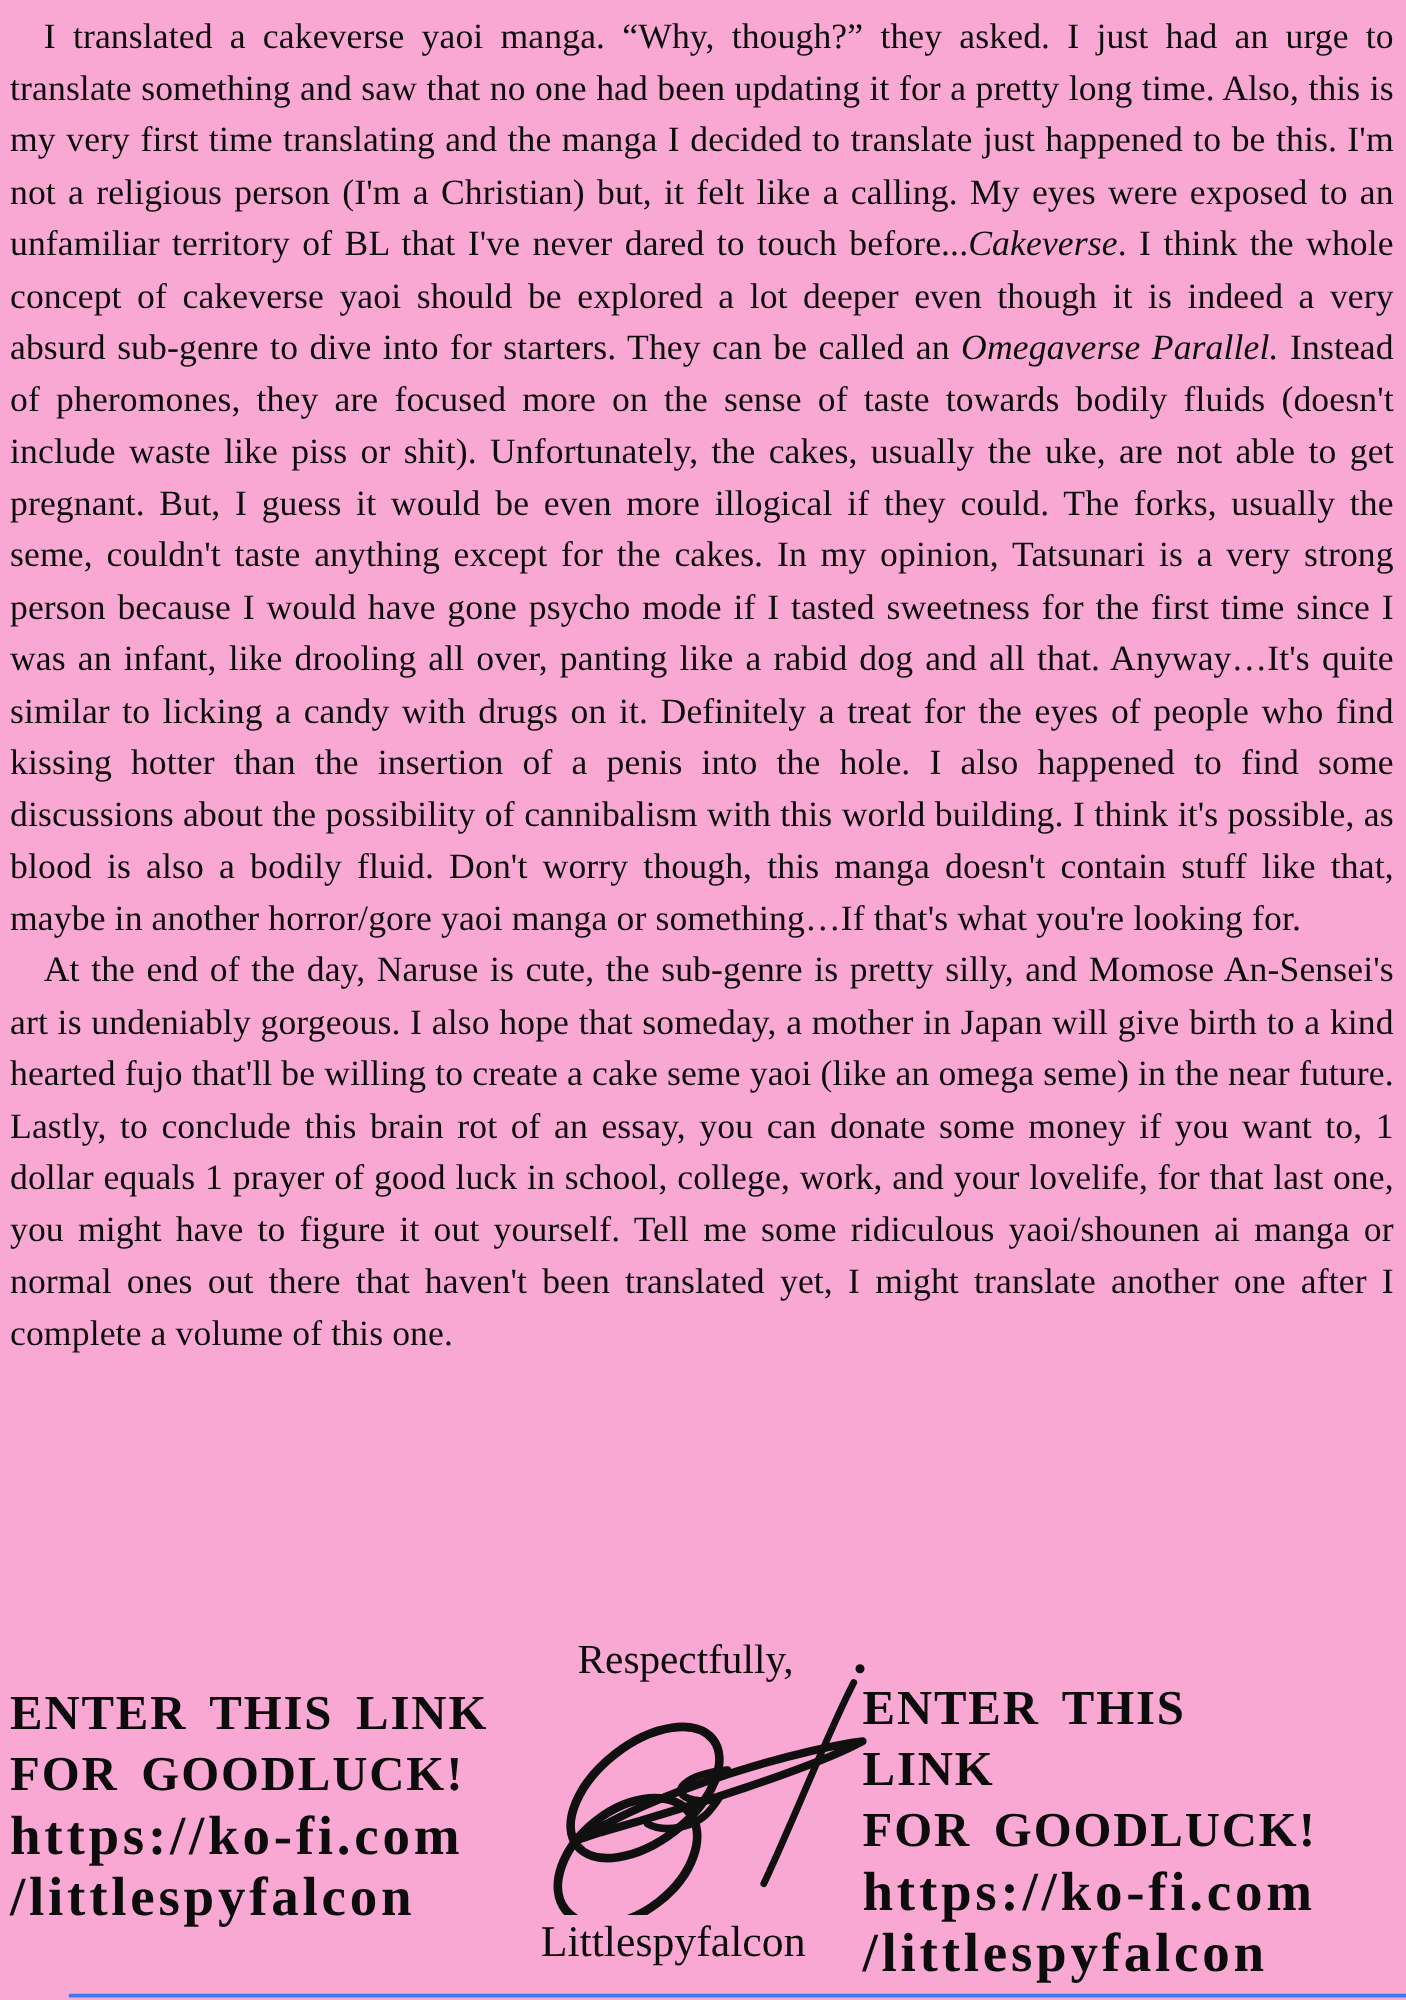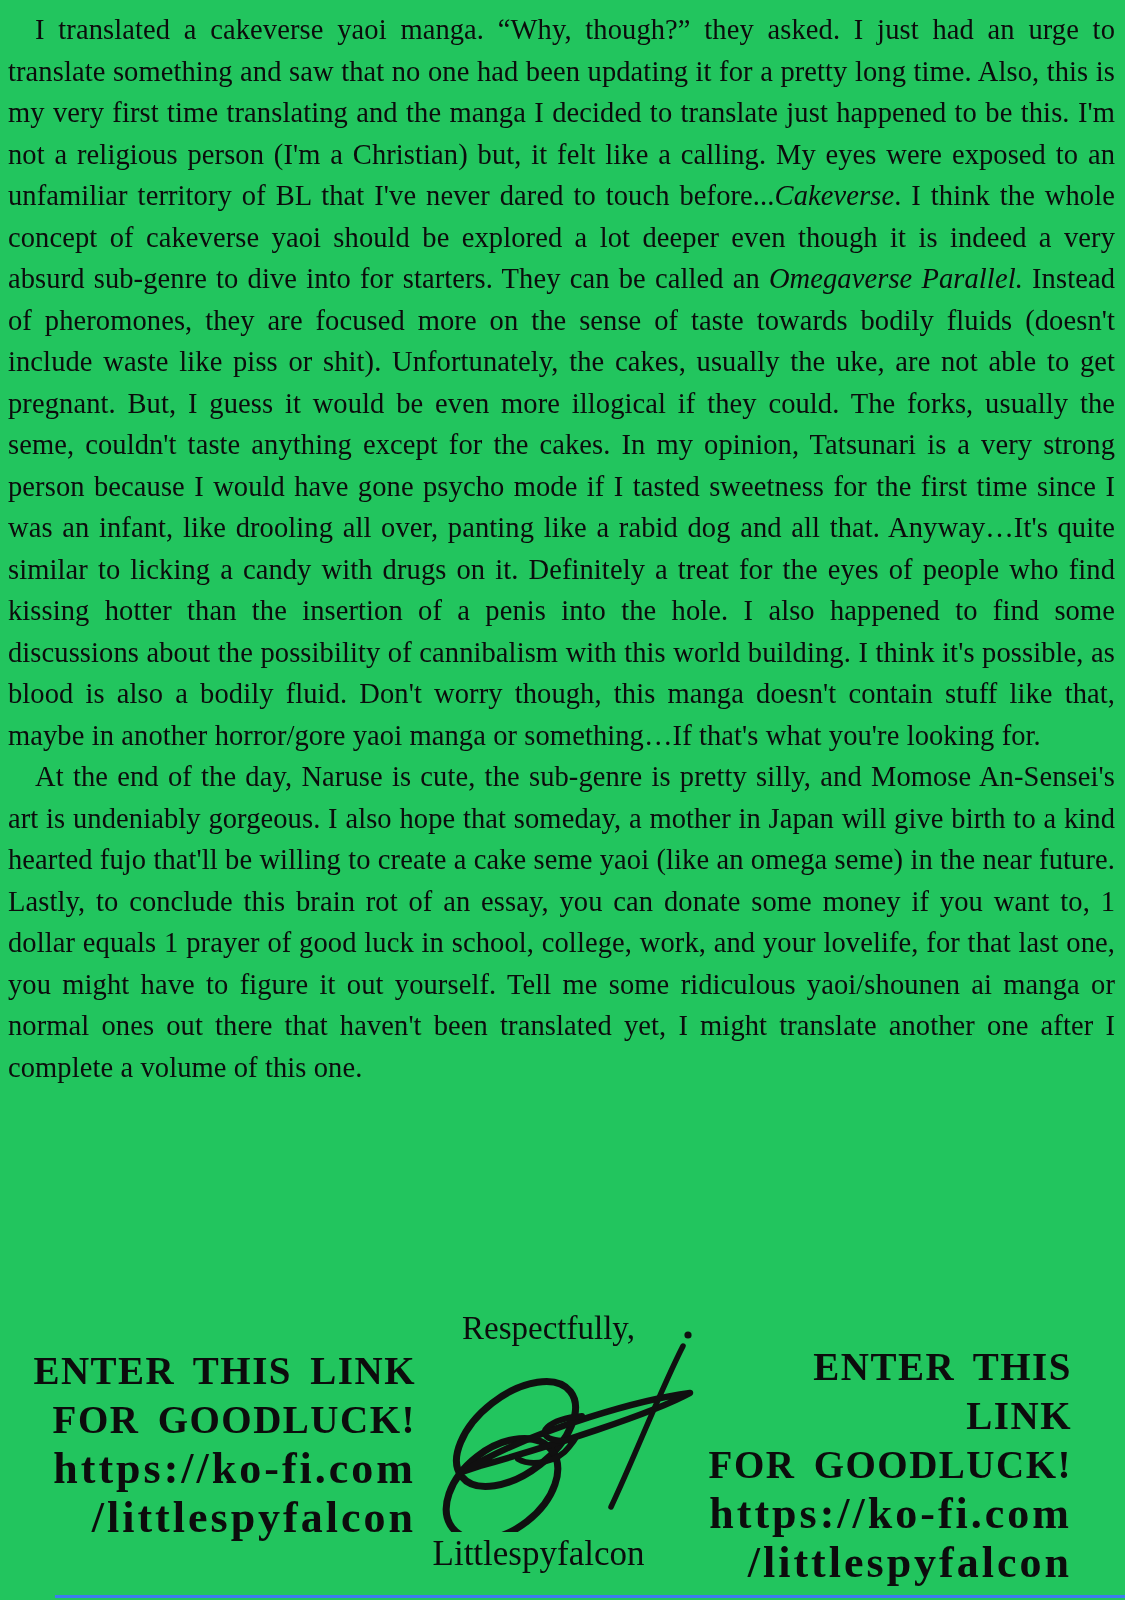--- a/index.html
+++ b/index.html
@@ -1,35 +1,35 @@
 <!DOCTYPE html>
 <html><head>
 <meta charset="utf-8">
 <style>
   html,body { margin:0; padding:0; background:#e8e8e8; }
   .page {
     position:relative; width:1125px; height:1600px;
-    background:#22c55e; color:#0c0c0c; overflow:hidden;
+    background:#f9a8d4; color:#0c0c0c; overflow:hidden;
     font-family:"Liberation Serif","DejaVu Serif",serif;
     margin:0 auto;
   }
   .essay {
     position:absolute; top:9px; left:8px; right:10px;
     font-size:28.5px; line-height:41.5px; text-align:justify;
     letter-spacing:0.1px;
   }
   .essay p { margin:0; text-indent:27px; }
   .essay i { font-style:italic; }
   .valediction {
     position:absolute; top:1308px; left:0; width:1125px;
     text-align:center; font-size:33px; line-height:40px;
     padding-right:0; transform:translateX(-14px);
   }
   .goodluck {
-    position:absolute; text-align:right; font-weight:bold;
+    position:absolute; text-align:left; font-weight:bold;
     color:#0c0c0c;
   }
   .goodluck-left  { left:8px;  top:1346px; width:408px; }
   .goodluck-right { left:690px; top:1342px; width:382px; }
   .goodluck .shout { font-size:39px; line-height:49px; letter-spacing:1.5px; word-spacing:7px; }
   .goodluck .url   { font-size:44px; line-height:49px; letter-spacing:3px; }
   .signature-wrap { position:absolute; left:438px; top:1326px; width:272px; height:206px; }
   .signature-wrap svg { display:block; width:100%; height:100%; }
   .sig-name {
     position:absolute; top:1534px; left:0; width:1125px;

